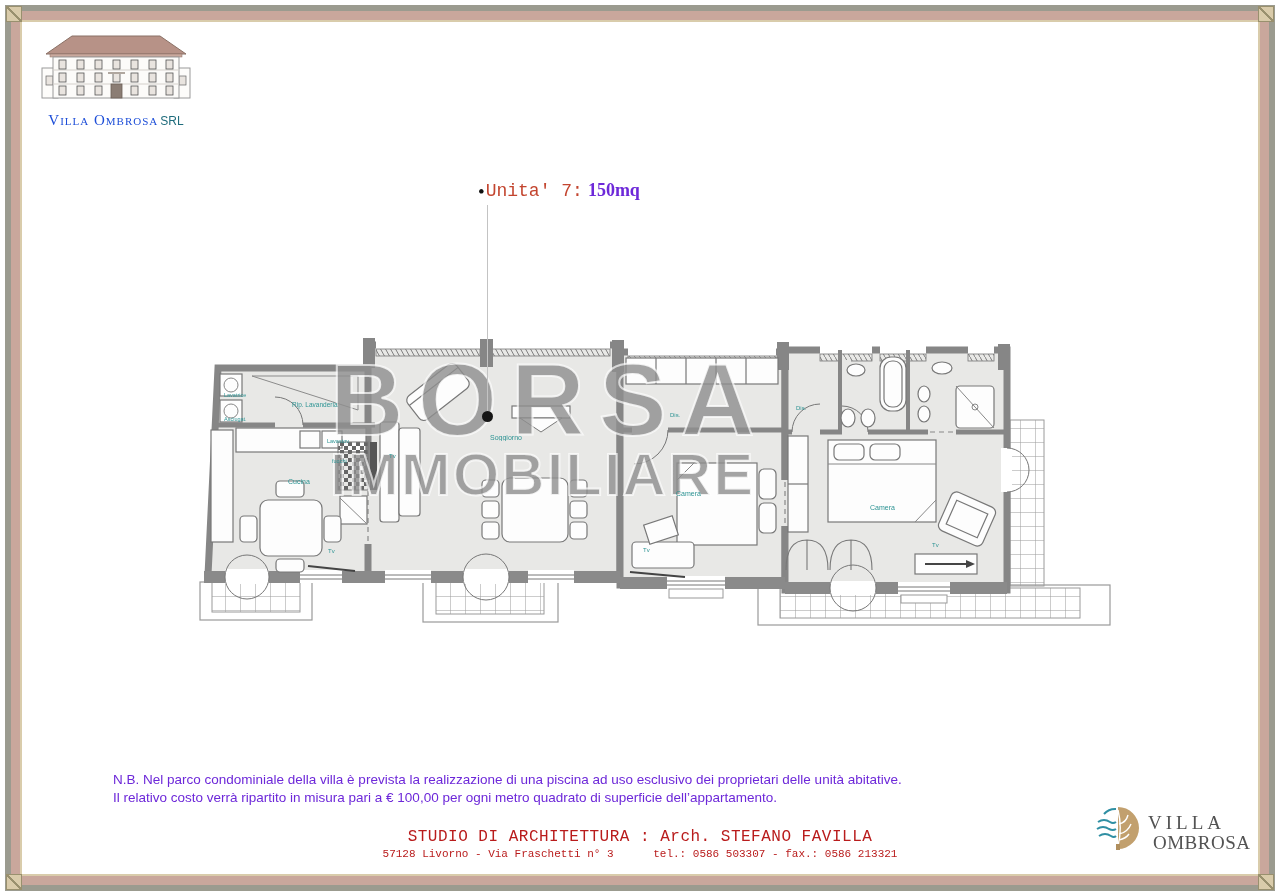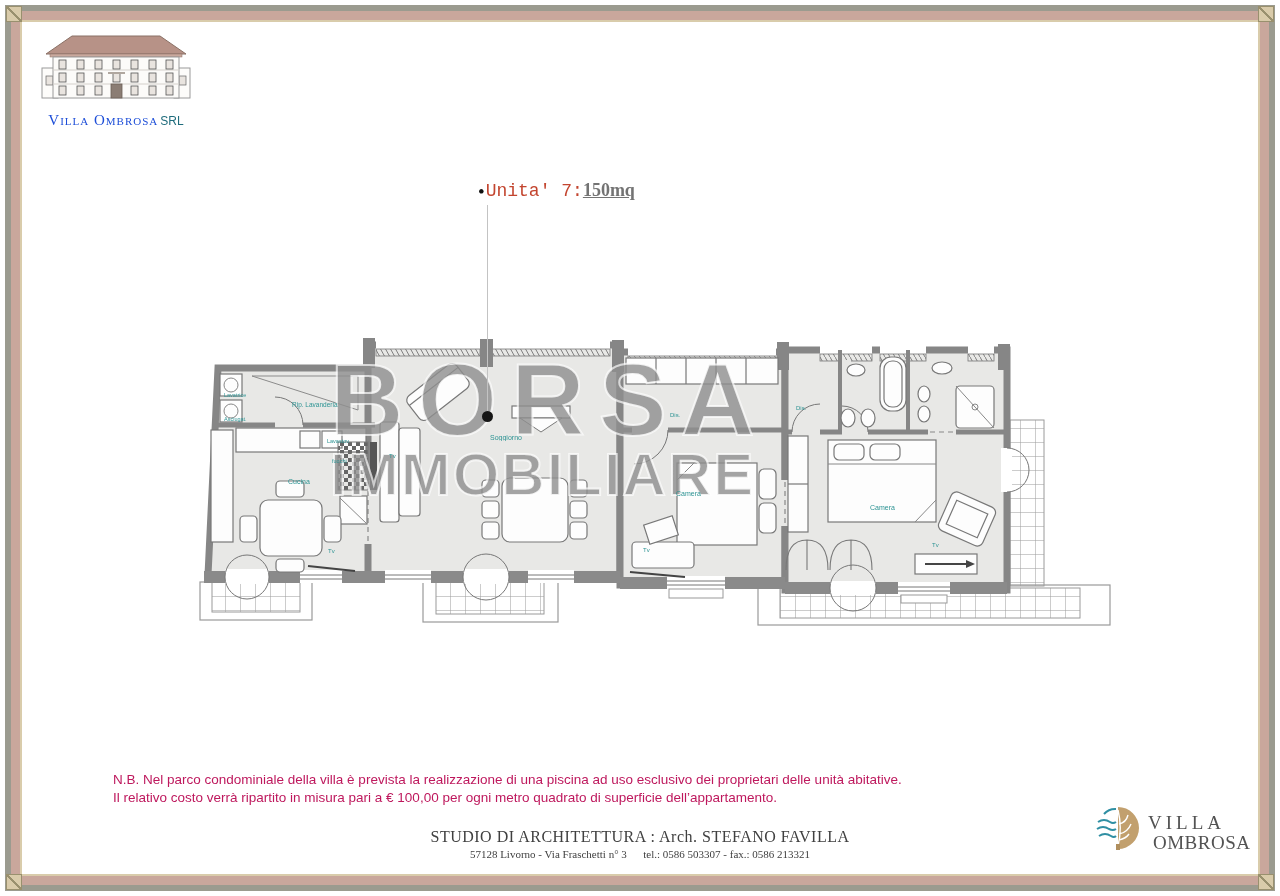--- a/index.html
+++ b/index.html
@@ -20,43 +20,43 @@
   .header-logo{position:absolute;left:40px;top:28px;width:152px;text-align:center;}
   .header-logo-name{
     font-family:Liberation Serif, serif;font-variant:small-caps;
     color:#1d4ed8;font-size:15px;letter-spacing:1px;display:inline-block;margin-top:2px;
   }
   .header-logo-suffix{font-size:12px;letter-spacing:0;margin-left:2px;color:#1f6c7c;}
   
   .unit-title{position:absolute;left:478px;top:180px;font-family:"Liberation Serif",serif;font-size:18px;white-space:nowrap;}
   .unit-title .bullet{color:#111;font-size:19px;vertical-align:-2px;margin-right:1px;}
   .unit-title .unit{color:#c3452f;font-family:Liberation Mono, monospace;}
-  .unit-title .area{color:#737373;font-weight:bold;text-decoration:underline;}
+  .unit-title .area{color:#6d28d9;font-weight:bold;margin-left:5px;}
   .leader-line{position:absolute;left:487px;top:205px;width:1px;height:208px;background:#c3c3c3;z-index:4;}
   .leader-dot{position:absolute;left:482px;top:411px;width:11px;height:11px;border-radius:50%;background:#161616;z-index:4;}
   
   .floorplan{position:absolute;left:180px;top:330px;width:960px;height:300px;}
   .floorplan svg{position:absolute;left:0;top:0;z-index:1;}
   .plan-label{
     position:absolute;z-index:3;color:#2c9393;font-size:11px;line-height:1;
     transform-origin:left top;white-space:nowrap;font-family:"Liberation Sans",sans-serif;
   }
   
   .watermark{
     position:absolute;left:150px;top:22px;width:580px;text-align:left;z-index:2;
     font-family:Liberation Sans, sans-serif;font-weight:bold;color:#8f8f8f;opacity:.8;
   }
   .wm1{font-size:102px;line-height:.95;letter-spacing:14px;-webkit-text-stroke:2px rgba(255,255,255,.85);}
   .wm2{font-size:60px;line-height:1;letter-spacing:2px;margin-top:-4px;-webkit-text-stroke:2px rgba(255,255,255,.85);}
   
-  .note{position:absolute;left:113px;top:771px;font-size:13.5px;color:#be185d;line-height:1.35;}
+  .note{position:absolute;left:113px;top:771px;font-size:13.5px;color:#6d28d9;line-height:1.35;}
   .note p{margin:0;}
   .note .l2{}
   
-  .studio{position:absolute;left:0;top:828px;width:1280px;text-align:center;color:#404040;font-family:Liberation Serif, serif;}
+  .studio{position:absolute;left:0;top:828px;width:1280px;text-align:center;color:#b91c1c;font-family:Liberation Mono, monospace;}
   .studio .s1{margin:0;font-size:16px;letter-spacing:.5px;}
   .studio .s2{margin:2px 0 1px 0;font-size:11px;white-space:pre;}
   
   .footer-logo{position:absolute;left:1094px;top:804px;display:flex;align-items:flex-end;z-index:5;}
   .footer-logo-text{margin-left:6px;color:#535353;font-family:"Liberation Serif",serif;font-size:19px;line-height:1.02;}
   .footer-logo-text .fl2{letter-spacing:.5px;margin-left:5px;}
   .footer-logo-text .fl1{letter-spacing:4px;}
 </style>
 </head>
 <body>

